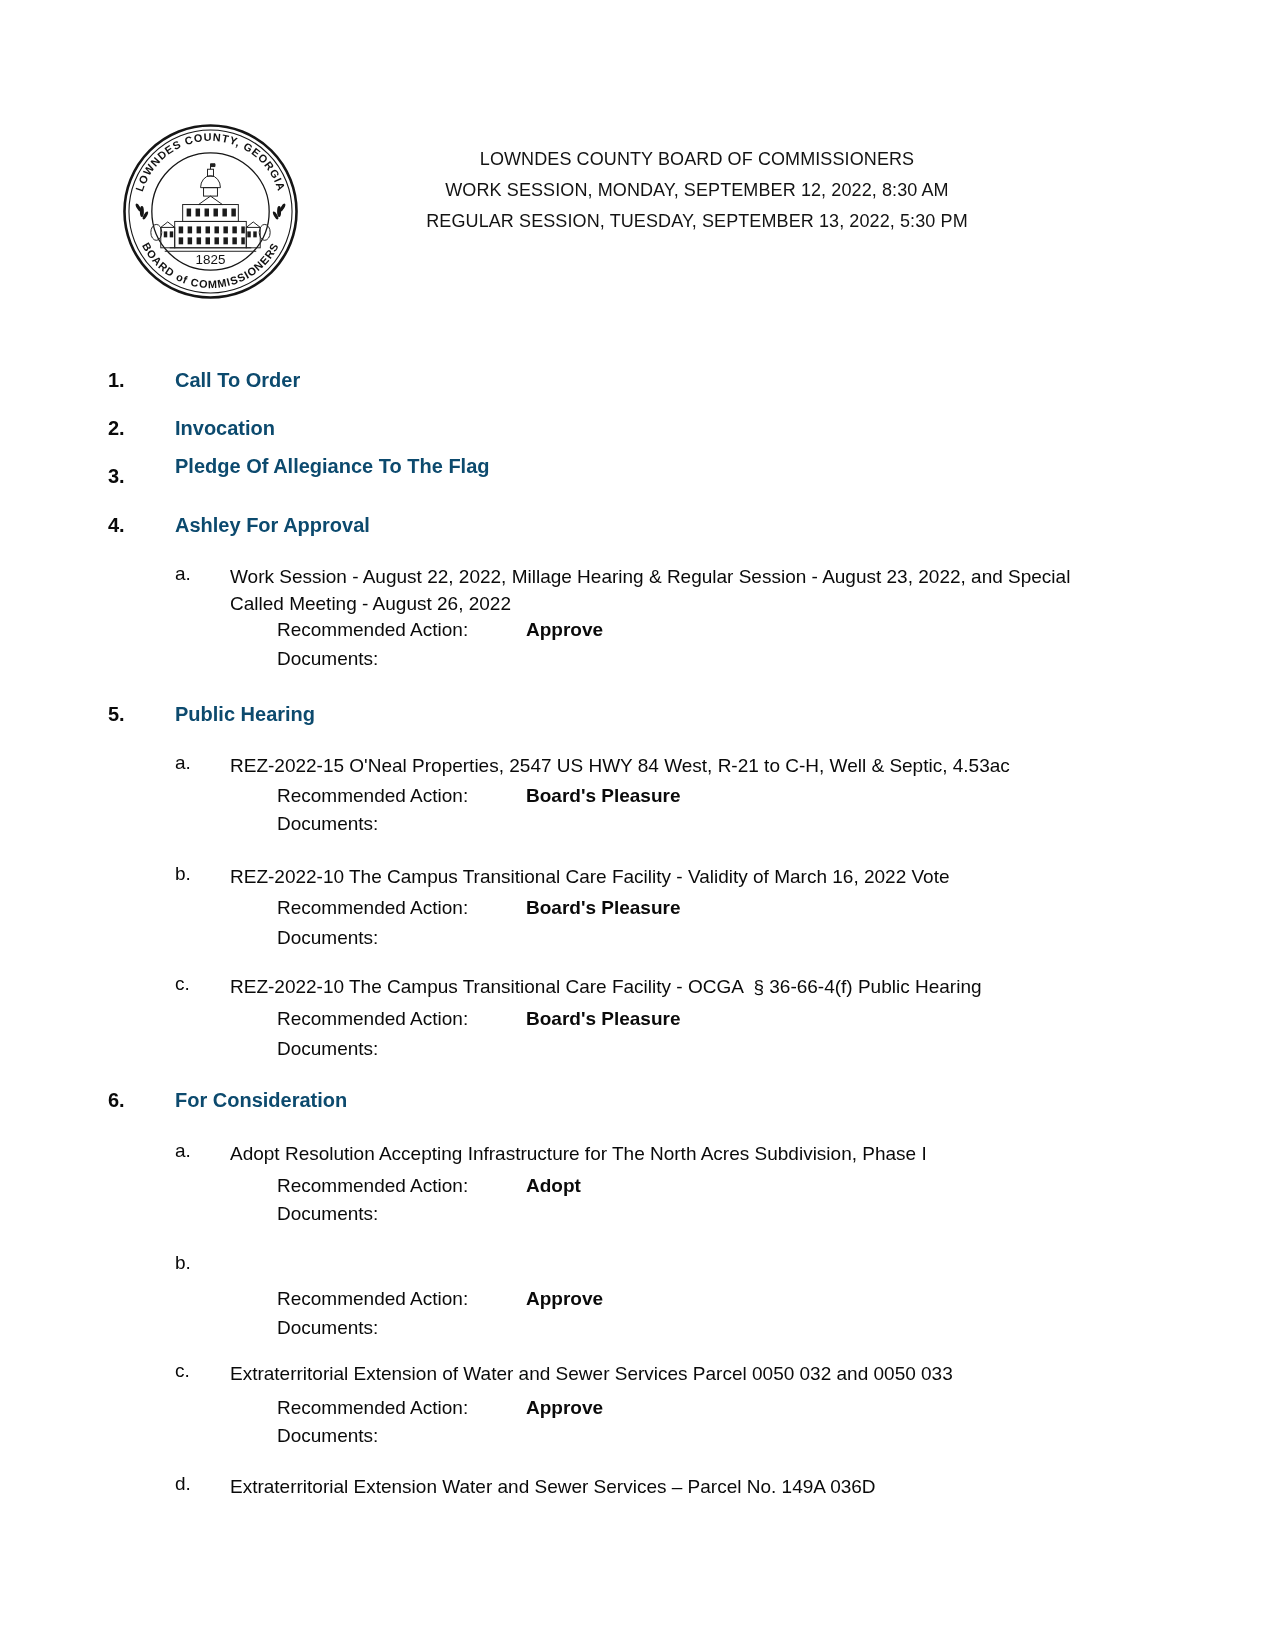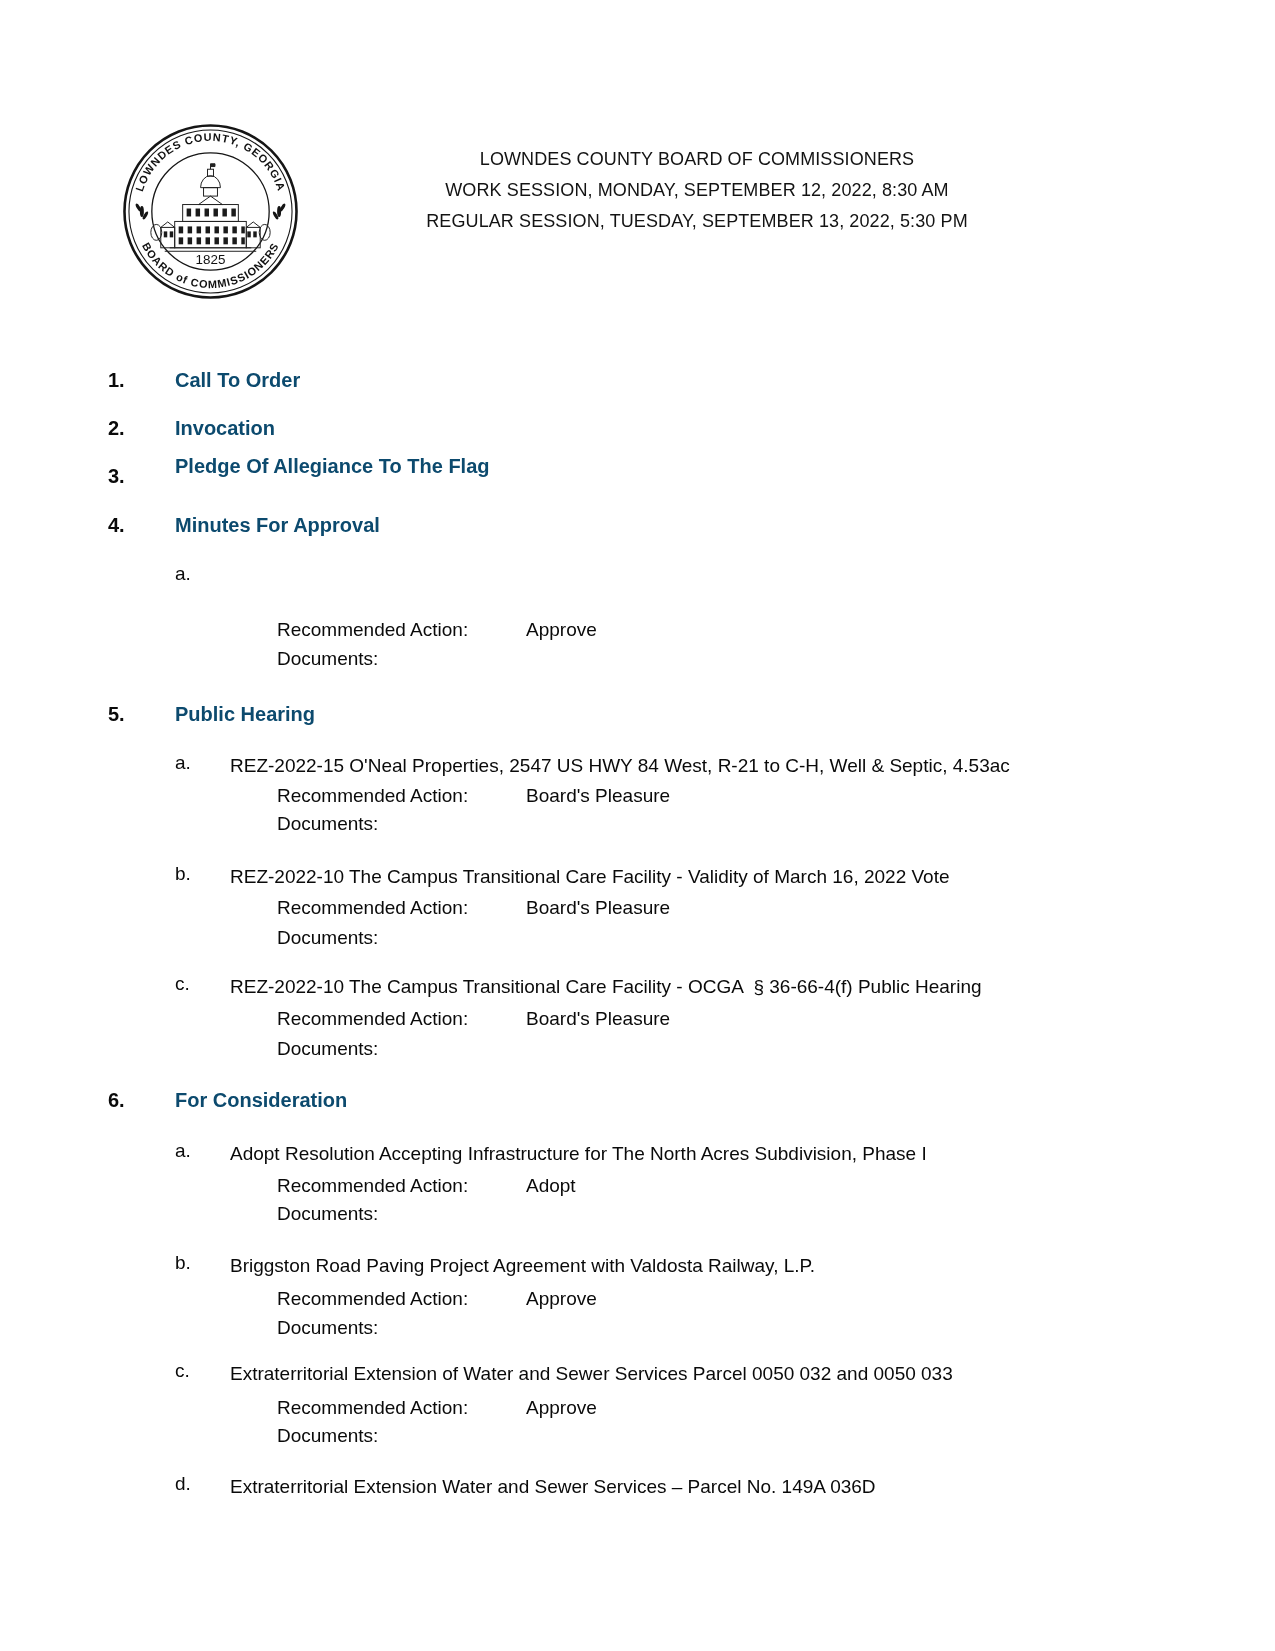--- a/index.html
+++ b/index.html
@@ -60,20 +60,21 @@
   }
   .ra-label, .doc-label {
     position: absolute;
     left: 277px;
     font-size: 19px;
   }
   .ra-value {
     position: absolute;
     left: 526px;
     font-size: 19px;
+    font-weight: bold;
   }
   .seal svg text { font-family: "Liberation Sans", sans-serif; }
 </style>
 </head>
 <body>
 
 <div class="page">
 
   <div class="seal">
     <svg viewBox="0 0 180 180" width="179" height="179">
@@ -172,23 +173,24 @@
   <span class="sec-num" style="top:369px">1.</span>
   <span class="sec-title" style="top:369px">Call To Order</span>
 
   <span class="sec-num" style="top:417px">2.</span>
   <span class="sec-title" style="top:417px">Invocation</span>
 
   <span class="sec-num" style="top:465px">3.</span>
   <span class="sec-title" style="top:455px">Pledge Of Allegiance To The Flag</span>
 
   <span class="sec-num" style="top:514px">4.</span>
-  <span class="sec-title" style="top:514px">Minutes For Approval</span>
+  <span class="sec-title" style="top:514px">Ashley For Approval</span>
 
   <span class="it-letter" style="top:563px">a.</span>
+  <div class="it-text" style="top:563px">Work Session - August 22, 2022, Millage Hearing &amp; Regular Session - August 23, 2022, and Special Called Meeting - August 26, 2022</div>
   <span class="ra-label" style="top:619px">Recommended Action:</span>
   <span class="ra-value" style="top:619px">Approve</span>
   <span class="doc-label" style="top:648px">Documents:</span>
 
   <span class="sec-num" style="top:703px">5.</span>
   <span class="sec-title" style="top:703px">Public Hearing</span>
 
   <span class="it-letter" style="top:752px">a.</span>
   <div class="it-text" style="top:752px">REZ-2022-15 O'Neal Properties, 2547 US HWY 84 West, R-21 to C-H, Well &amp; Septic, 4.53ac</div>
   <span class="ra-label" style="top:785px">Recommended Action:</span>
@@ -210,21 +212,20 @@
   <span class="sec-num" style="top:1089px">6.</span>
   <span class="sec-title" style="top:1089px">For Consideration</span>
 
   <span class="it-letter" style="top:1140px">a.</span>
   <div class="it-text" style="top:1140px">Adopt Resolution Accepting Infrastructure for The North Acres Subdivision, Phase I</div>
   <span class="ra-label" style="top:1175px">Recommended Action:</span>
   <span class="ra-value" style="top:1175px">Adopt</span>
   <span class="doc-label" style="top:1203px">Documents:</span>
 
   <span class="it-letter" style="top:1252px">b.</span>
-  <div class="it-text" style="top:1252px">Briggston Road Paving Project Agreement with Valdosta Railway, L.P.</div>
   <span class="ra-label" style="top:1288px">Recommended Action:</span>
   <span class="ra-value" style="top:1288px">Approve</span>
   <span class="doc-label" style="top:1317px">Documents:</span>
 
   <span class="it-letter" style="top:1360px">c.</span>
   <div class="it-text" style="top:1360px">Extraterritorial Extension of Water and Sewer Services Parcel 0050 032 and 0050 033</div>
   <span class="ra-label" style="top:1397px">Recommended Action:</span>
   <span class="ra-value" style="top:1397px">Approve</span>
   <span class="doc-label" style="top:1425px">Documents:</span>
 

